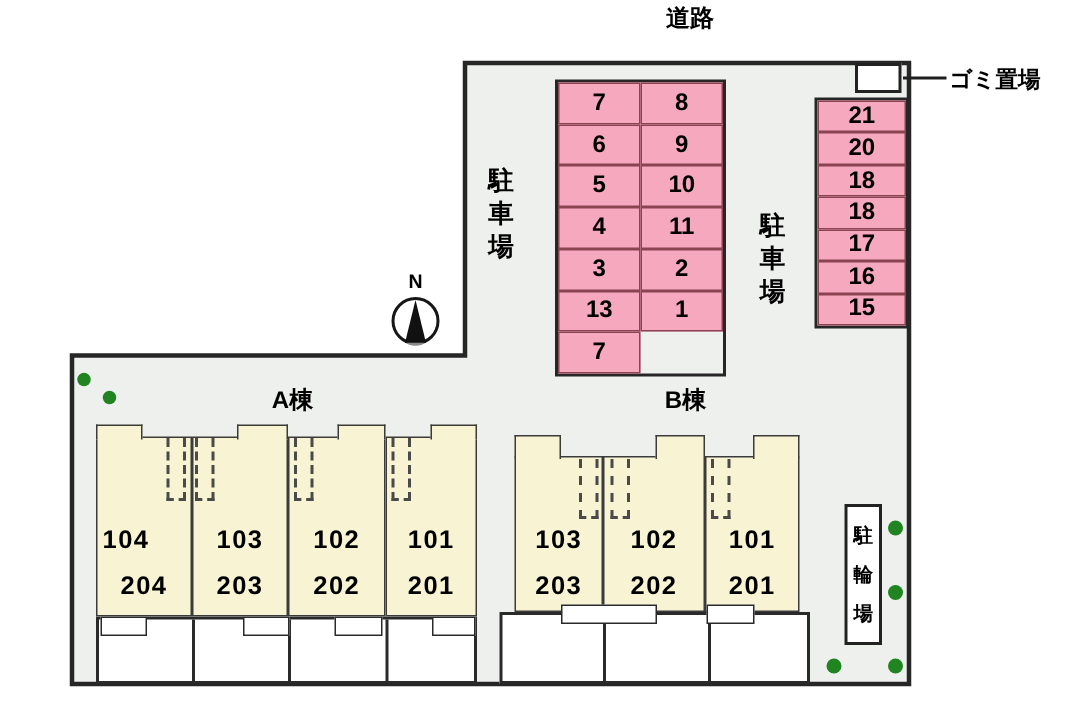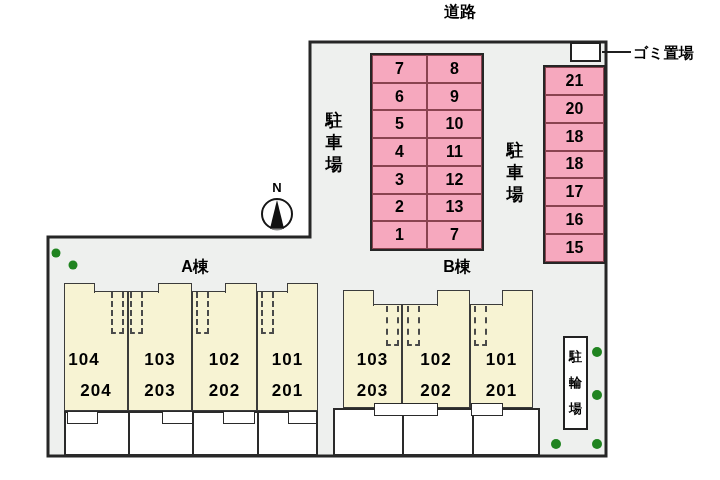--- a/index.html
+++ b/index.html
@@ -76,28 +76,27 @@
   <div class="pgrid" style="left:370px;top:53px;width:114px;height:198px;grid-template-columns:1fr 1fr;grid-template-rows:repeat(7,1fr);">
     <div class="cell">7</div>
     <div class="cell">8</div>
     <div class="cell">6</div>
     <div class="cell">9</div>
     <div class="cell">5</div>
     <div class="cell">10</div>
     <div class="cell">4</div>
     <div class="cell">11</div>
     <div class="cell">3</div>
-    <div class="cell">12</div>
     <div class="cell">2</div>
     <div class="cell">13</div>
     <div class="cell">1</div>
     <div class="cell">7</div>
   </div>
 
-  <div class="pgrid" style="left:543px;top:65px;width:63px;height:199px;grid-template-columns:1fr;grid-template-rows:repeat(7,1fr);">
+  <div class="pgrid" style="left:543px;top:65px;width:63px;height:154px;grid-template-columns:1fr;grid-template-rows:repeat(7,1fr);">
     <div class="cell">21</div>
     <div class="cell">20</div>
     <div class="cell">18</div>
     <div class="cell">18</div>
     <div class="cell">17</div>
     <div class="cell">16</div>
     <div class="cell">15</div>
   </div>
 
   <div class="lbl center" style="left:140px;top:257px;width:110px;font-size:16px;">A棟</div>

